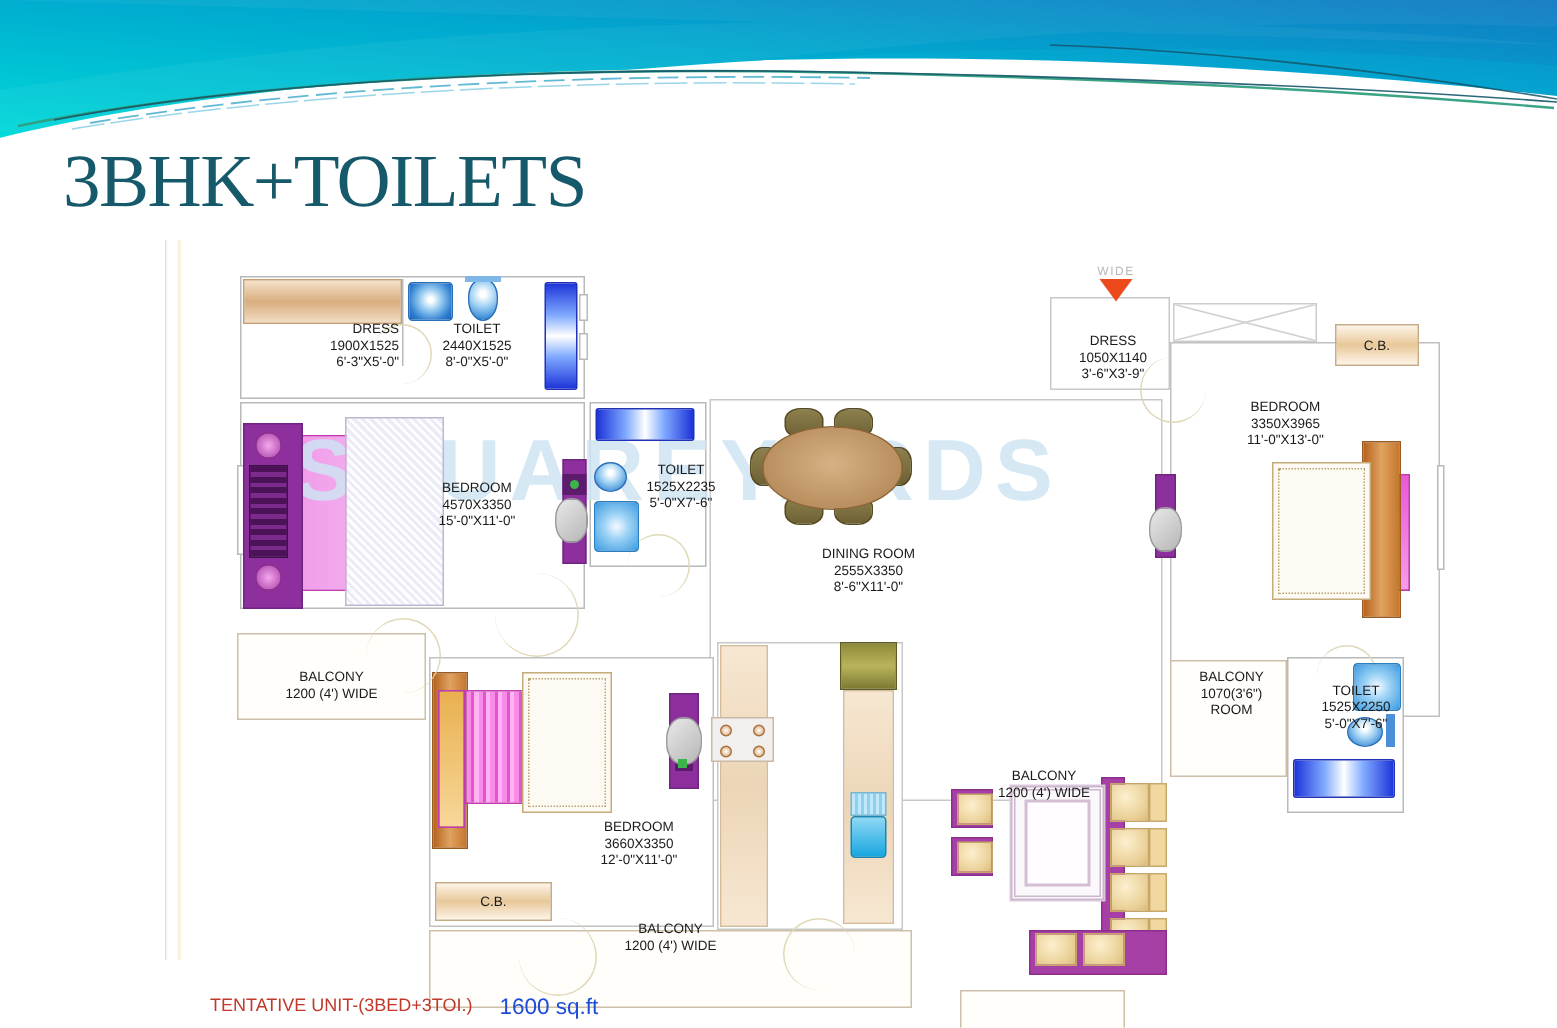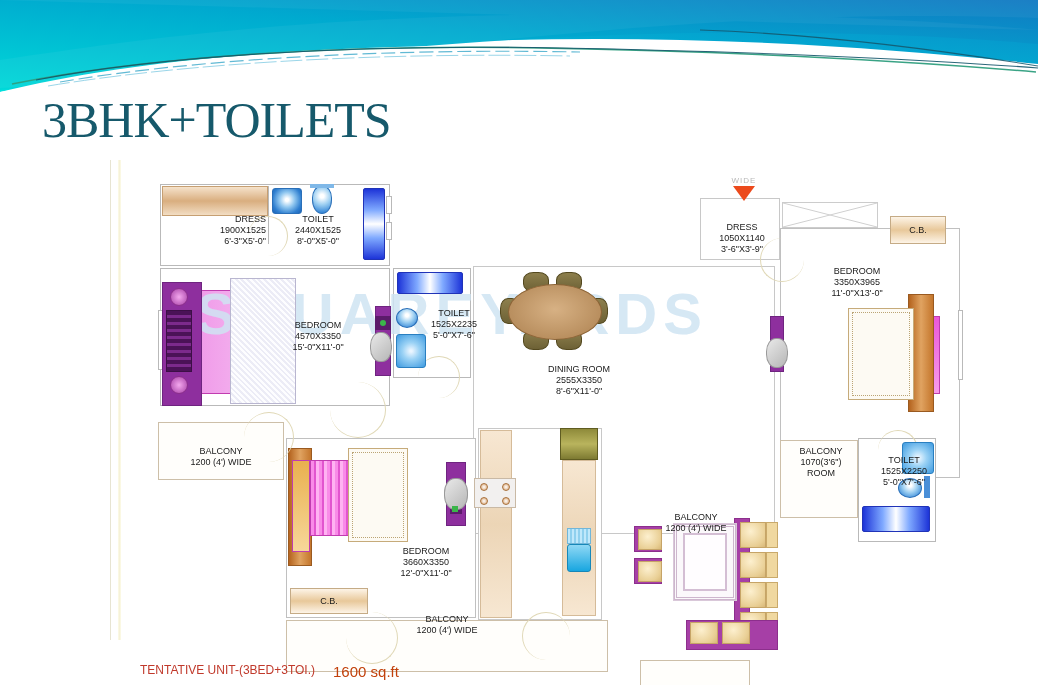--- a/index.html
+++ b/index.html
@@ -164,21 +164,21 @@
   #entry-label { font-size:8px; color:#b9b9b9; letter-spacing:1px; }
   #entry-arrow {
     width:0; height:0; margin:1px auto 0;
     border-left:11px solid transparent; border-right:11px solid transparent;
     border-top:15px solid #ec4a1c;
   }
 
   
   #caption { position:absolute; left:140px; top:663px; }
   #cap-left { font-size:12px; color:#c0392b; font-family:"Liberation Sans",sans-serif; }
-  #cap-right { font-size:15px; color:#c2410c; margin-left:18px; }
+  #cap-right { font-size:15px; color:#1d4ed8; margin-left:18px; }
   #caption-row { display:flex; align-items:flex-start; }
 </style>
 </head>
 <body>
 
 <div id="slide">
 
   <div id="banner">
     <svg width="1038" height="92" viewBox="0 0 1038 92">
       <defs>

